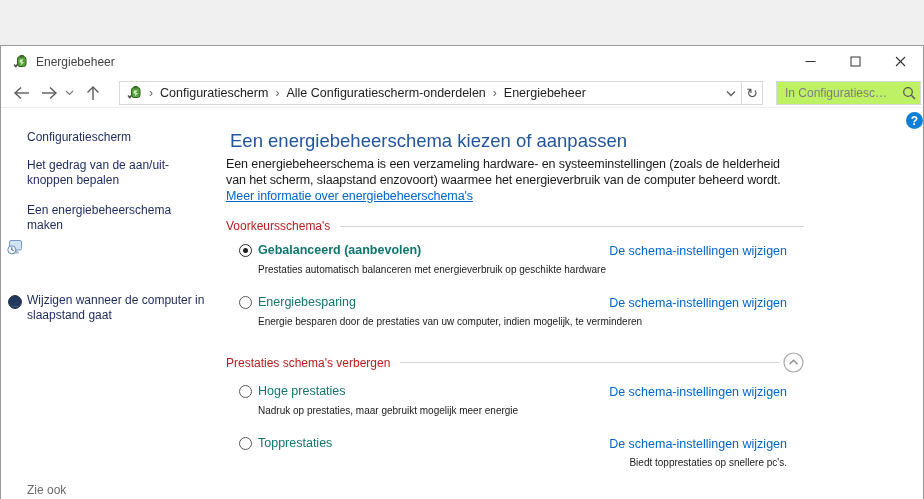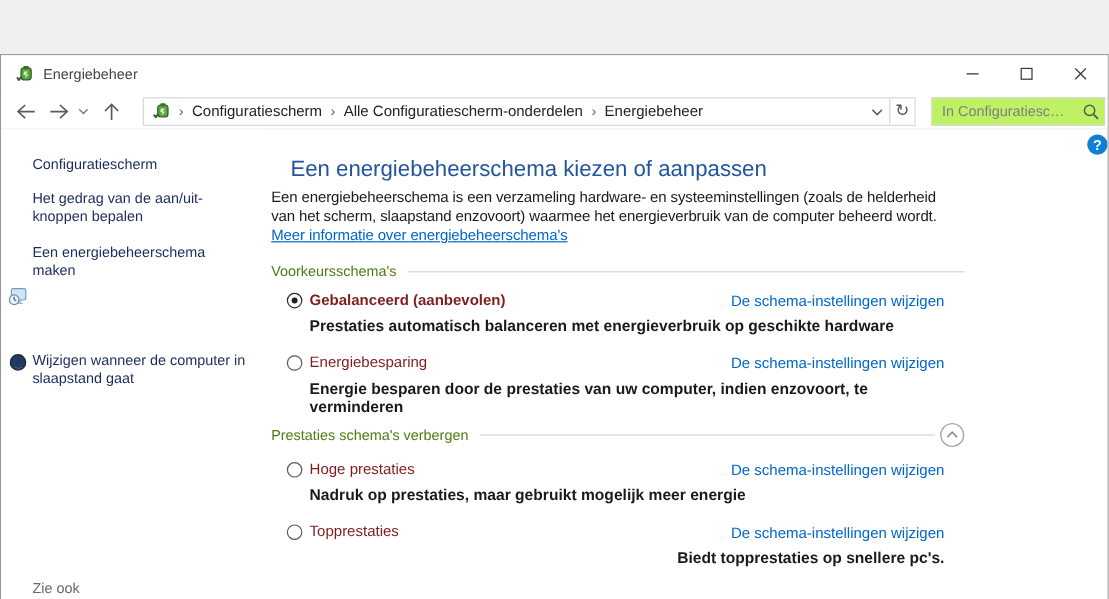--- a/index.html
+++ b/index.html
@@ -41,40 +41,40 @@
     font-size:12px; color:#333; padding-left:8px; background:transparent;
   }
   .searchbox input::placeholder { color:#7e7e7e; opacity:1; }
   .search-icon { width:22px; height:22px; display:flex; align-items:center; justify-content:center; flex:0 0 auto; }
   
   .sidebar { position:absolute; left:0; top:62px; width:220px; height:437px; background:#fff; }
   .side-item { position:absolute; left:26px; width:180px; font-size:12px; line-height:15px; color:#1c2a5e; cursor:pointer; }
   .side-icon { position:absolute; left:6px; width:16px; height:16px; }
   .side-header { position:absolute; left:26px; font-size:12px; color:#6a6a6a; }
   .content { position:absolute; left:225px; top:62px; width:580px; height:437px; }
-  .page-title { position:absolute; left:16px; top:22px; font-size:18.5px; font-weight:400; color:#23559d;text-align:center; }
+  .page-title { position:absolute; left:4px; top:22px; font-size:18.5px; font-weight:400; color:#23559d;text-align:center; }
   .intro { position:absolute; left:0; top:48px; width:574px; font-size:12.5px; line-height:16px; letter-spacing:-0.1px; color:#1a1a1a; }
   .link { color:#0066cc; cursor:pointer; text-decoration:none; }
   .link.underlined { text-decoration:underline; }
   .section-header { position:absolute; left:0; width:578px; display:flex; align-items:center; }
-  .section-label { font-size:12px; color:#4d7c0f; white-space:nowrap; }
+  .section-label { font-size:12px; color:#b91c1c; white-space:nowrap; }
   .section-line { flex:1; height:1px; background:#d5d5d5; margin-left:10px; }
   .collapse-btn { width:21px; height:21px; margin-left:4px; flex:0 0 auto; cursor:pointer; }
   .plan { position:absolute; left:13px; width:548px; }
   .plan-head { display:flex; align-items:center; }
   .radio {
     width:13px; height:13px; border:1px solid #595959; border-radius:50%;
     background:#fff; position:relative; flex:0 0 auto; cursor:pointer;
   }
   .radio.selected { border-color:#2b2b2b; }
   .radio.selected::after { content:''; position:absolute; inset:3px; background:#1f1f1f; border-radius:50%; }
-  .plan-name { font-size:12.5px; margin-left:6px; color:#7f1d1d; }
+  .plan-name { font-size:12.5px; margin-left:6px; color:#0f766e; }
   .plan-name.bold { font-weight:bold; }
   .plan-link { position:absolute; right:0; top:1px; font-size:12.5px; }
-  .plan-desc { margin:7px 0 0 19px; font-size:13px; color:#1a1a1a;font-weight:bold; }
+  .plan-desc { margin:7px 0 0 19px; font-size:10px; color:#1a1a1a; }
   .help-btn {
     position:absolute; left:905px; top:66px; width:17px; height:17px; border-radius:50%;
     background:#0f7fd6; color:#fff; font-size:12px; font-weight:bold;
     display:flex; align-items:center; justify-content:center; cursor:pointer;
   }
   svg { display:block; }
 </style>
 </head>
 <body>
 
@@ -221,21 +221,21 @@
       </div>
       <div class="plan-desc">Prestaties automatisch balanceren met energieverbruik op geschikte hardware</div>
     </div>
 
     <div class="plan" style="top:187px;">
       <div class="plan-head">
         <div class="radio"></div>
         <span class="plan-name">Energiebesparing</span>
         <a class="link plan-link">De schema-instellingen wijzigen</a>
       </div>
-      <div class="plan-desc">Energie besparen door de prestaties van uw computer, indien enzovoort, te verminderen</div>
+      <div class="plan-desc">Energie besparen door de prestaties van uw computer, indien mogelijk, te verminderen</div>
     </div>
 
     <div class="section-header" style="top:244px;">
       <span class="section-label">Prestaties schema's verbergen</span>
       <div class="section-line"></div>
       <div class="collapse-btn">
         <svg width="21" height="21" viewBox="0 0 21 21">
           <circle cx="10.5" cy="10.5" r="9.5" fill="none" stroke="#a8a8a8" stroke-width="1.2"></circle>
           <polyline points="6.5,12.2 10.5,8.2 14.5,12.2" fill="none" stroke="#8f8f8f" stroke-width="1.4"></polyline>
         </svg>

